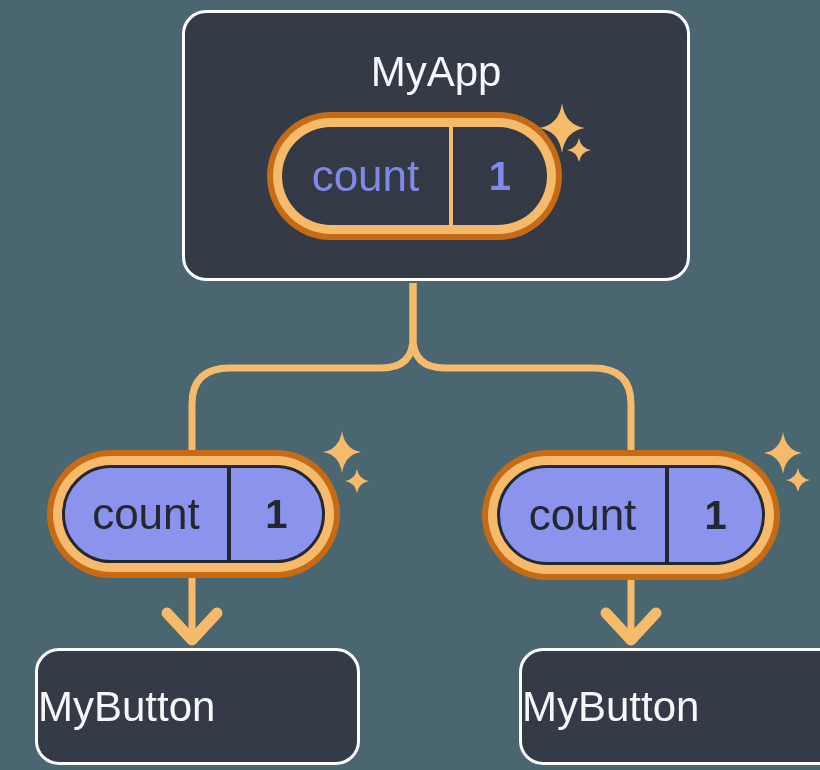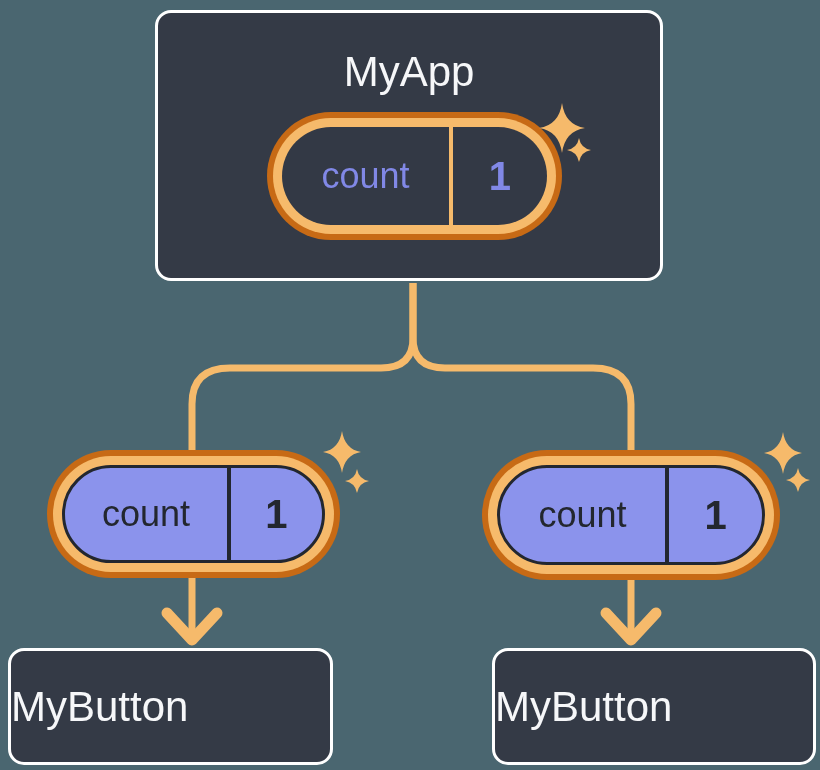--- a/index.html
+++ b/index.html
@@ -6,21 +6,21 @@
   #canvas{
     position:relative;width:820px;height:770px;overflow:hidden;
     background:#4A6670;
     font-family:"Liberation Sans","DejaVu Sans",sans-serif;
   }
   svg.layer{position:absolute;left:0;top:0;pointer-events:none;}
 
   
   .card{
     position:absolute;box-sizing:border-box;
-    background:#343A46;border:3px solid #FFFFFF;border-radius:16px;
+    background:#343A46;border:3px solid #FFFFFF;border-radius:24px;margin-left:27px;
   }
   .card-title{
     color:#F6F7F9;font-size:42px;font-weight:500;line-height:1;
     text-align:center;white-space:nowrap;
   }
   #card-root{left:155px;top:10px;width:508px;height:271px;}
   #card-root .card-title{position:absolute;left:0;right:0;top:38px;}
   .leaf-card{display:flex;align-items:center;justify-content:flex-start;}
   #card-child-0{left:8px;top:648px;width:325px;height:117px;}
   #card-child-1{left:492px;top:648px;width:324px;height:117px;}
@@ -34,21 +34,21 @@
     box-sizing:border-box;height:100%;border-radius:62px;
     background:#F6BA6B;padding:9px;
   }
   .pill-core{
     box-sizing:border-box;height:100%;border-radius:52px;
     display:flex;align-items:stretch;overflow:hidden;
   }
   .core-dark{background:#333945;}
   .core-light{background:#8B93EC;border:3px solid #23272F;}
   .pill-section{display:flex;align-items:center;justify-content:center;}
-  .pill-name{flex:0 0 63%;font-size:36px;line-height:1;}
+  .pill-name{flex:0 0 63%;font-size:44px;line-height:1;}
   .pill-value{flex:1 1 auto;font-size:40px;font-weight:700;line-height:1;}
   .pill-divider{flex:0 0 4px;}
   .core-dark .pill-name,.core-dark .pill-value{color:#8188E6;}
   .core-dark .pill-divider{background:#F6BA6B;}
   .core-light .pill-name,.core-light .pill-value{color:#23272F;}
   .core-light .pill-divider{background:#23272F;}
 
   #pill-root{left:267px;top:112px;width:295px;height:128px;}
   #pill-child-0{left:47px;top:450px;width:293px;height:128px;}
   #pill-child-1{left:482px;top:450px;width:298px;height:130px;}

